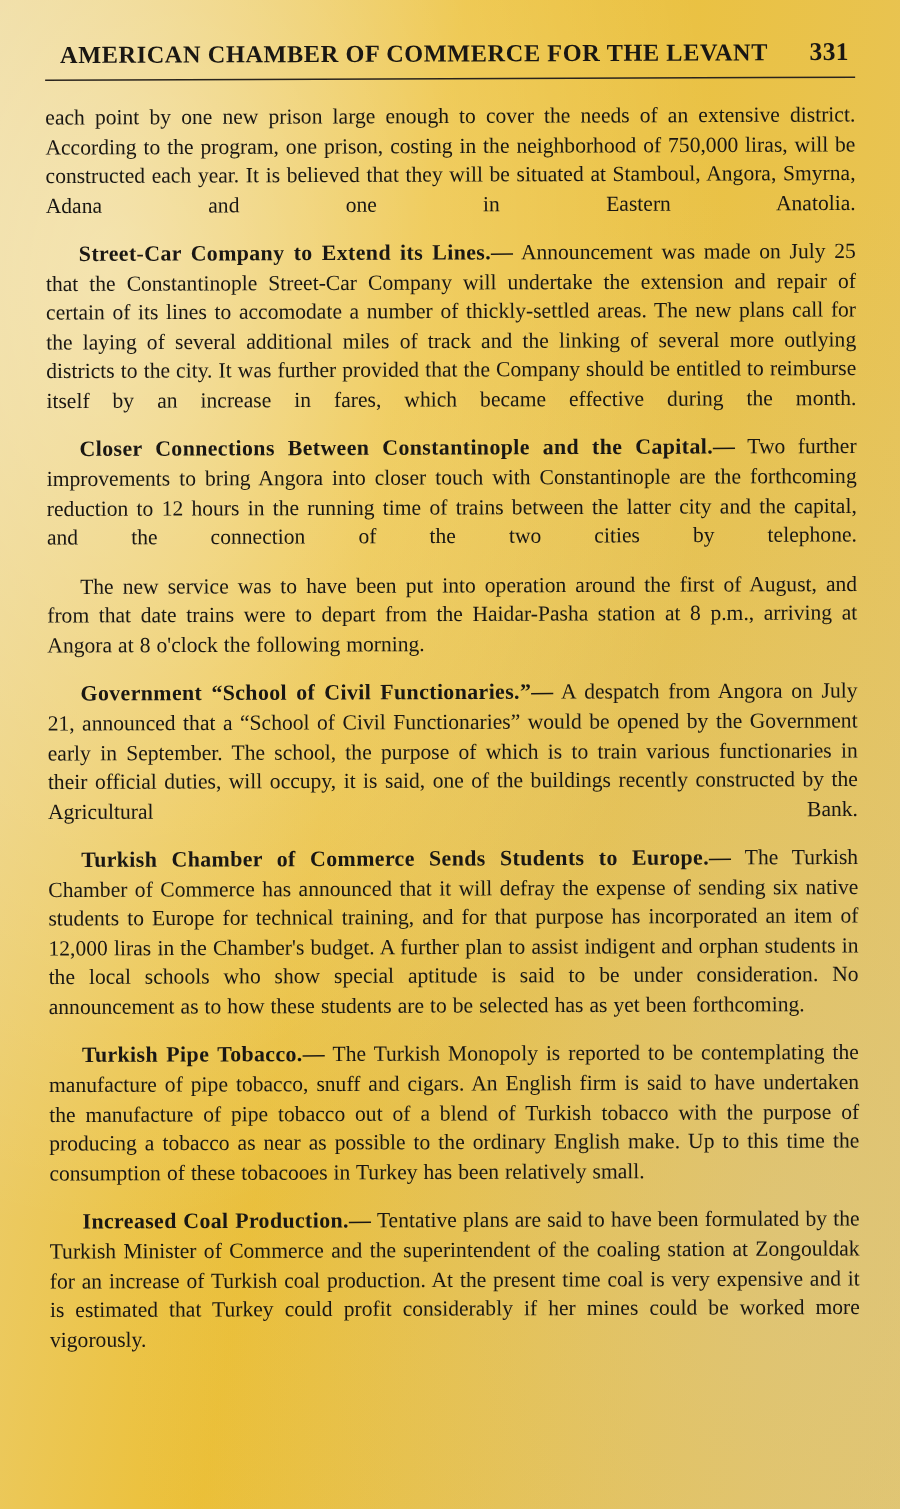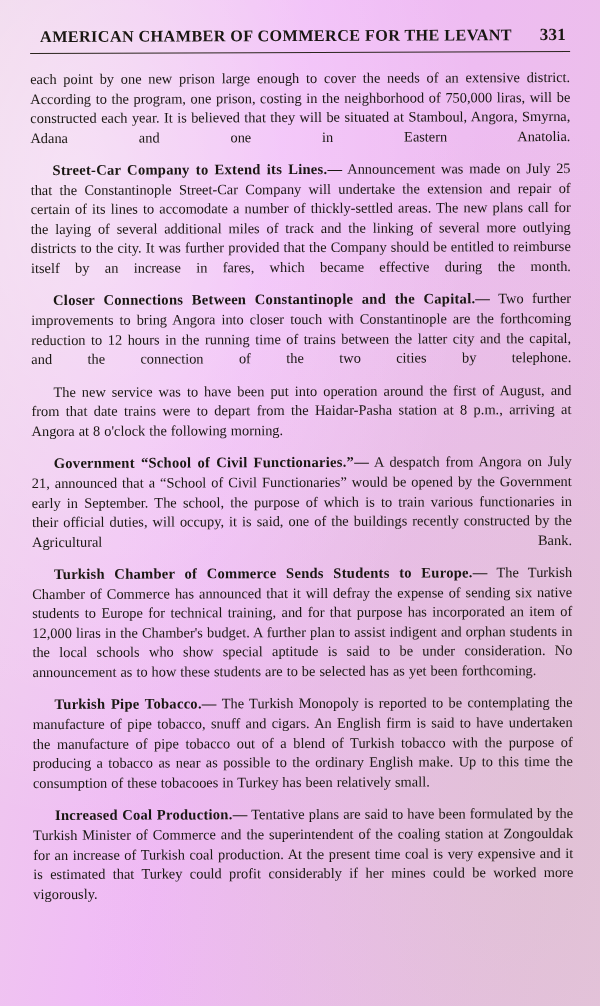--- a/index.html
+++ b/index.html
@@ -11,21 +11,21 @@
     height: 1006px;
     background: #efece2;
     font-family: "Liberation Serif", serif;
     color: #1a1713;
     overflow: hidden;
   }
   .page {
     position: relative;
     width: 600px;
     height: 1006px;
-    background: #f0abfc;
+    background: #eab308;
     box-sizing: border-box;
     padding: 26px 30px 10px 30px;
   }
   
   .page::before {
     content: "";
     position: absolute;
     left: 0; top: 0; right: 0; bottom: 0;
     background:
       radial-gradient(ellipse at 12% 18%, rgba(255,255,255,0.45), rgba(255,255,255,0) 55%),

